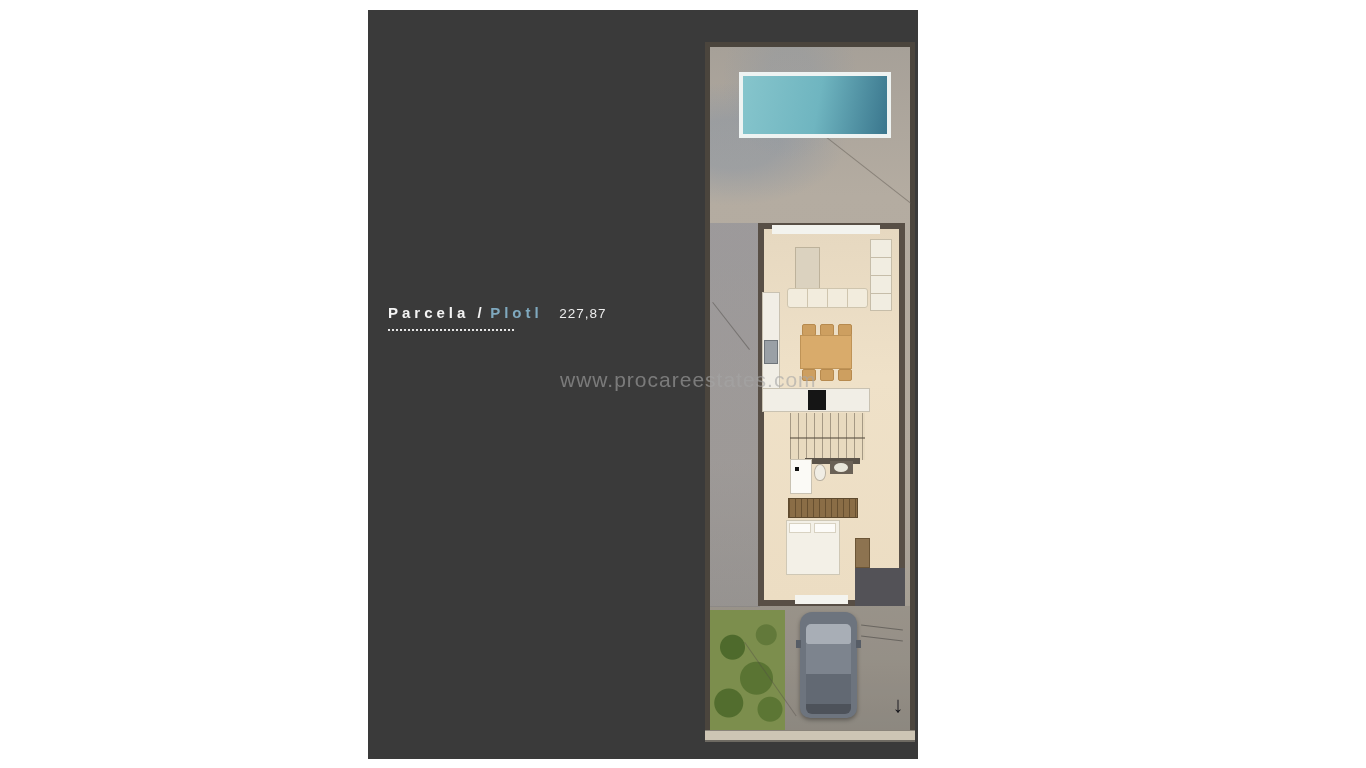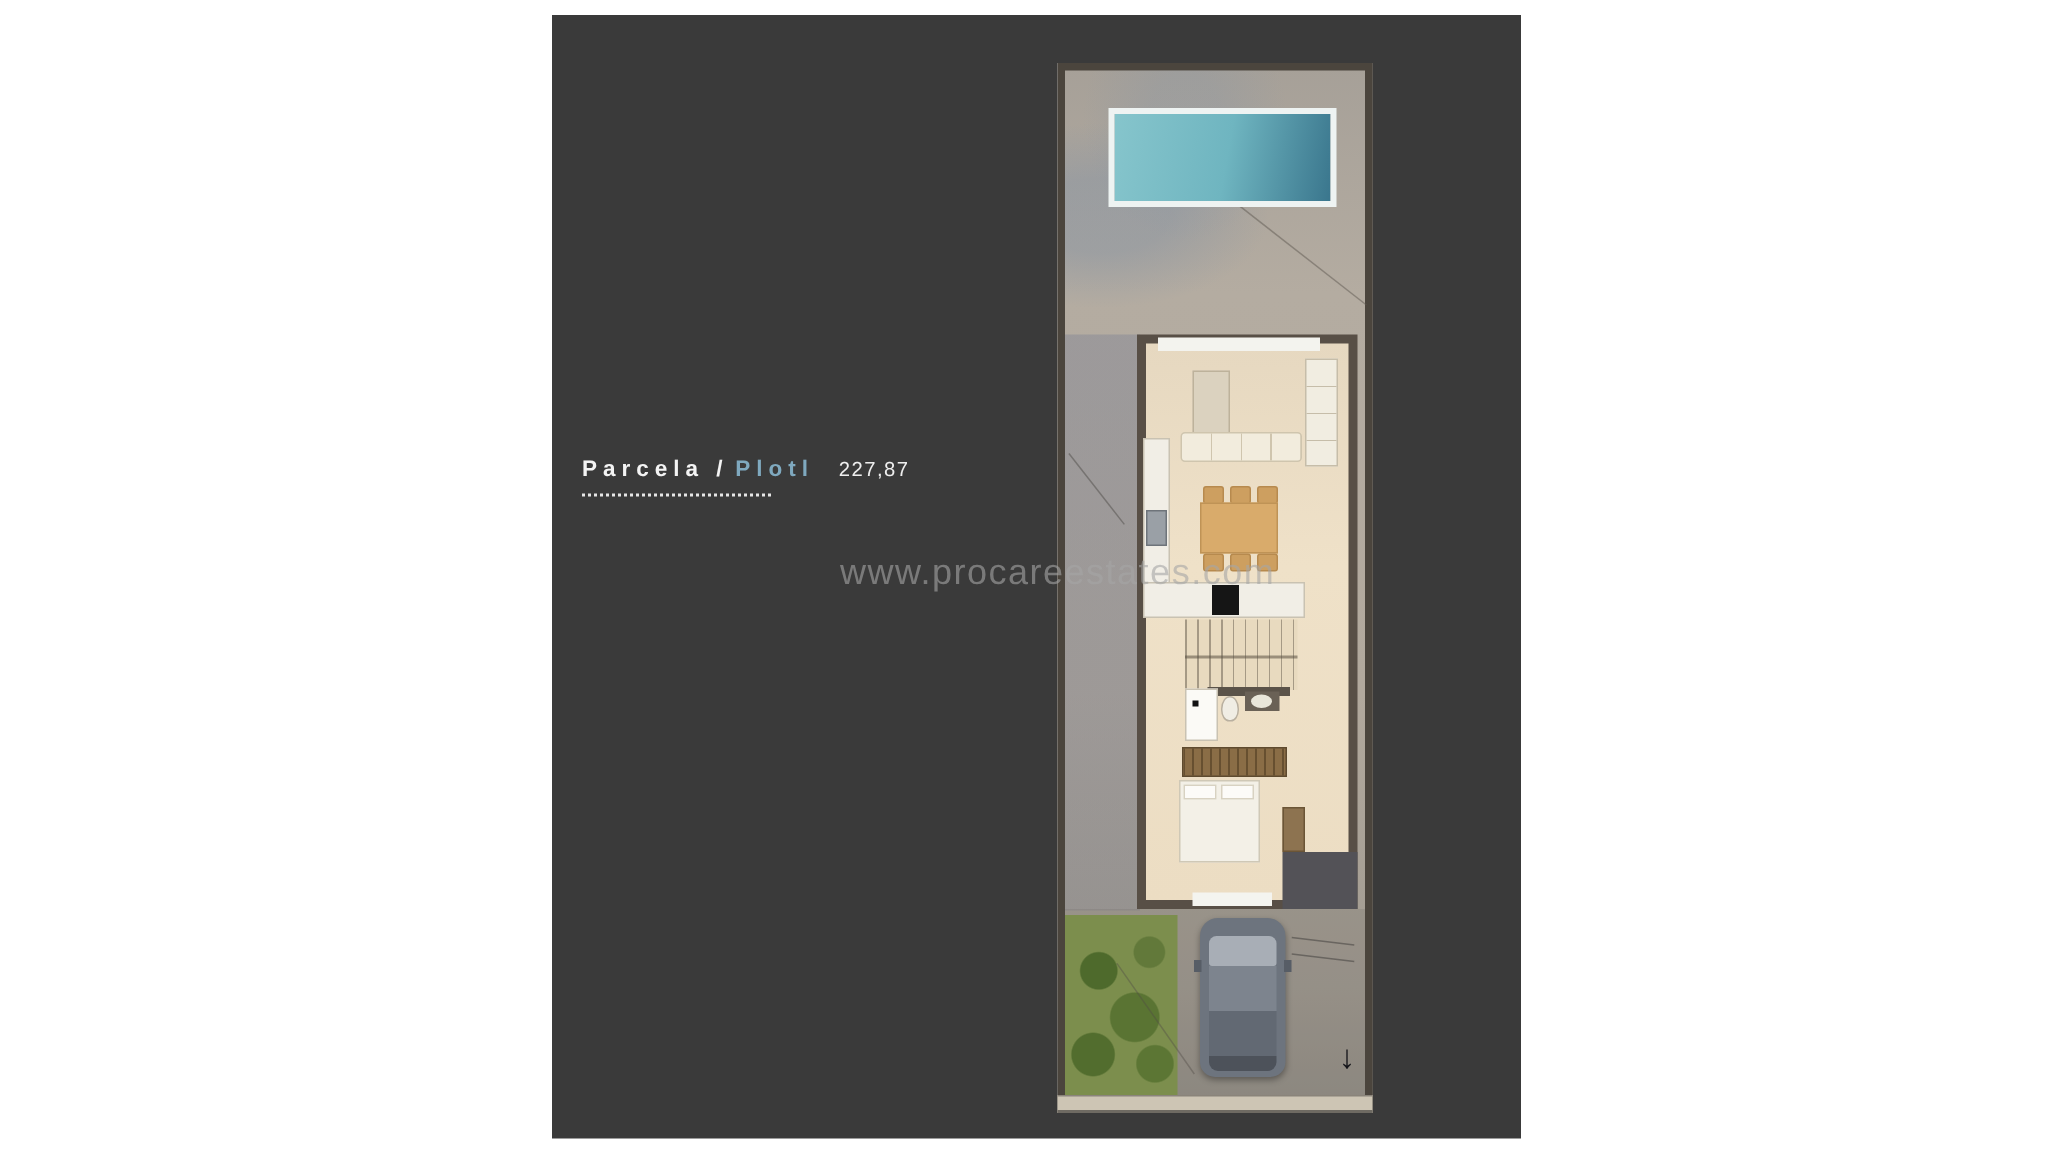--- a/index.html
+++ b/index.html
@@ -1,29 +1,29 @@
 <!DOCTYPE html>
 <html><head>
 <meta charset="utf-8">
 <style>
   html,body{margin:0;padding:0;background:#ffffff;}
   .stage{position:relative;width:1366px;height:768px;background:#ffffff;overflow:hidden;
          font-family:"Liberation Sans",sans-serif;}
-  .panel{position:absolute;left:368px;top:10px;width:646px;height:749px;background:#3a3a3a;}
+  .panel{position:absolute;left:368px;top:10px;width:550px;height:749px;background:#3a3a3a;}
 
   
   .label-row{position:absolute;left:20px;top:294px;white-space:nowrap;z-index:6;}
   .label-primary{color:#f4f4f4;font-weight:bold;font-size:15px;letter-spacing:4px;}
   .label-secondary{color:#7fa9bf;font-weight:bold;font-size:15px;letter-spacing:4px;}
   .label-value{color:#eeeeee;font-size:13.5px;letter-spacing:1px;margin-left:12px;}
   .label-underline{position:absolute;left:20px;top:319px;width:126px;height:0;
                    border-top:2px dotted #e6e6e6;z-index:6;}
 
   
-  .watermark{position:absolute;left:192px;top:358px;font-size:24px;color:#a6a6a6;
+  .watermark{position:absolute;left:192px;top:358px;font-size:21px;color:#a6a6a6;
              opacity:.6;letter-spacing:1px;z-index:7;pointer-events:none;}
 
   
   .plan{position:absolute;left:337px;top:32px;width:210px;height:700px;
         background:linear-gradient(180deg,#a6a098 0%,#b4aca1 22%,#b2a99d 60%,#a19b91 88%,#948f86 100%);
         box-shadow:inset 0 0 0 5px #4b453d;z-index:1;}
   .plan *{position:absolute;box-sizing:border-box;}
 
   .terrace-tint{left:5px;top:5px;width:200px;height:176px;
         background:radial-gradient(ellipse at 12% 55%,rgba(120,140,165,.35) 0 18%,transparent 45%),

